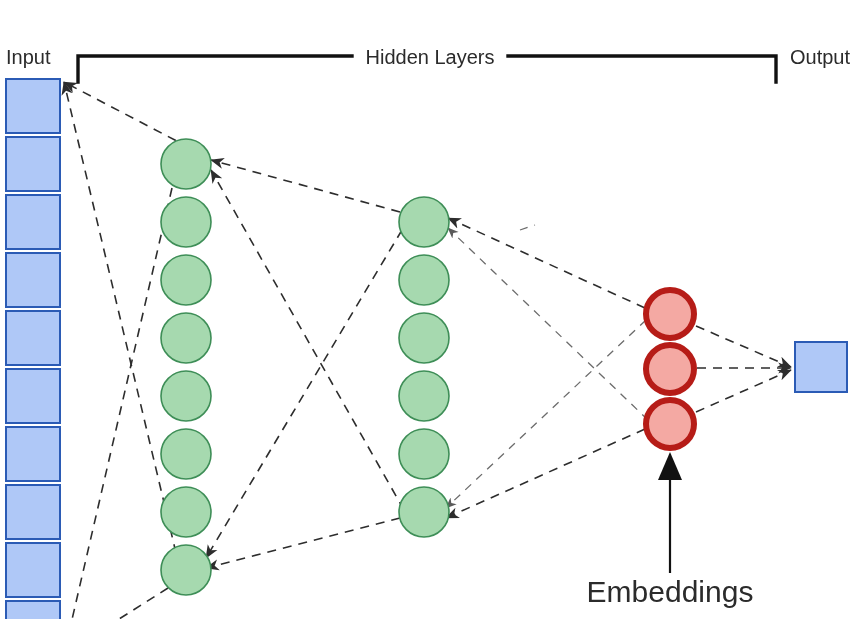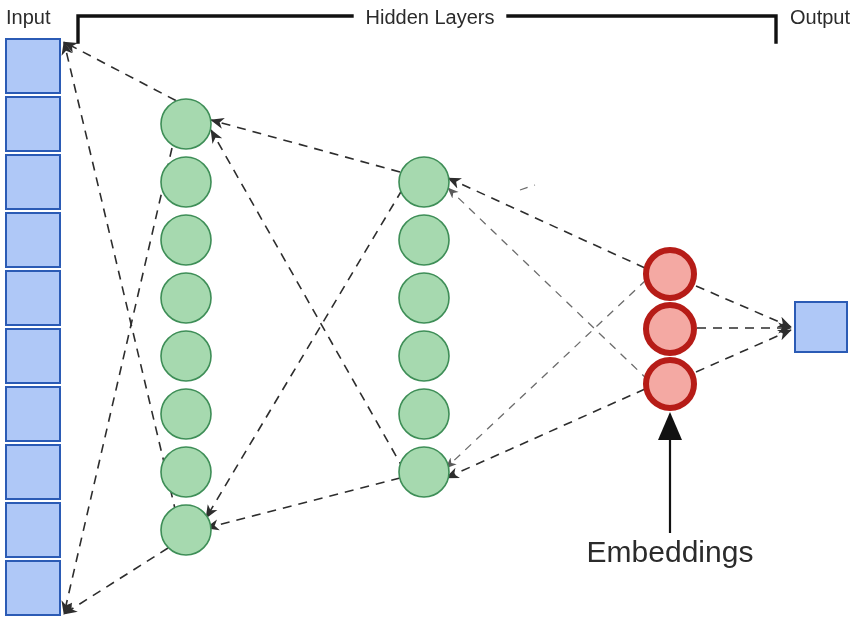--- a/index.html
+++ b/index.html
@@ -1,20 +1,20 @@
 <!DOCTYPE html>
 <html><head>
 <meta charset="utf-8">
 <style>
   html,body{margin:0;padding:0;background:#ffffff;}
   body{
     width:865px;height:619px;overflow:hidden;position:relative;
     font-family:"Liberation Sans", sans-serif;color:#1a1a1a;
   }
-  #diagram-root{position:absolute;inset:0;width:865px;height:453px;}
+  #diagram-root{position:absolute;inset:0;width:865px;height:453px;margin-top:40px;}
   svg#nn-canvas{position:absolute;left:0;top:0;width:865px;height:619px;display:block;}
   .lbl{font-family:"Liberation Sans", sans-serif;fill:#2b2b2b;}
   .lbl-hdr{font-size:20px;}
   .lbl-emb{font-size:30px;}
   .in-sq{fill:#AFC8F7;stroke:#2B5BB5;stroke-width:2;}
   .out-sq{fill:#AFC8F7;stroke:#2B5BB5;stroke-width:2;}
   .hid-node{fill:#A6D9AF;stroke:#3E8E57;stroke-width:1.6;}
   .emb-node{fill:#F4A9A3;stroke:#B61C17;stroke-width:6;}
   .conn{stroke:#2d2d2d;stroke-width:1.6;stroke-dasharray:9 7;fill:none;}
   .conn-thin{stroke:#6b6b6b;stroke-width:1.3;stroke-dasharray:8 7;fill:none;}

